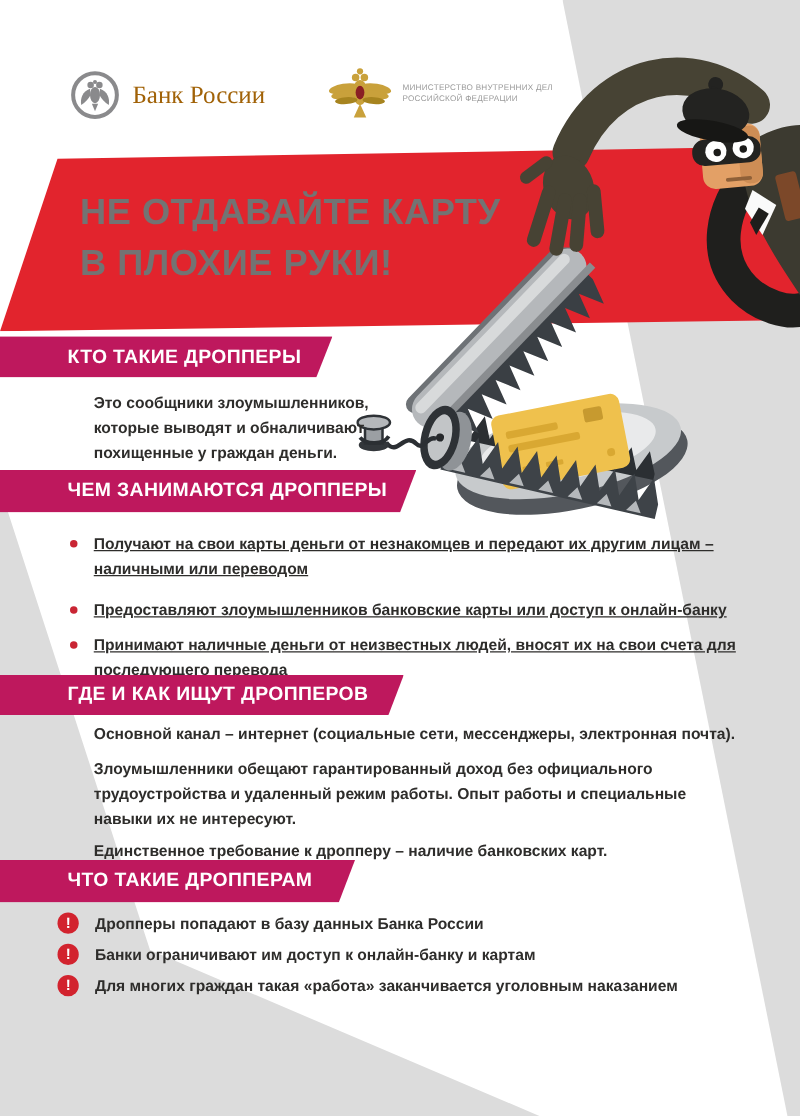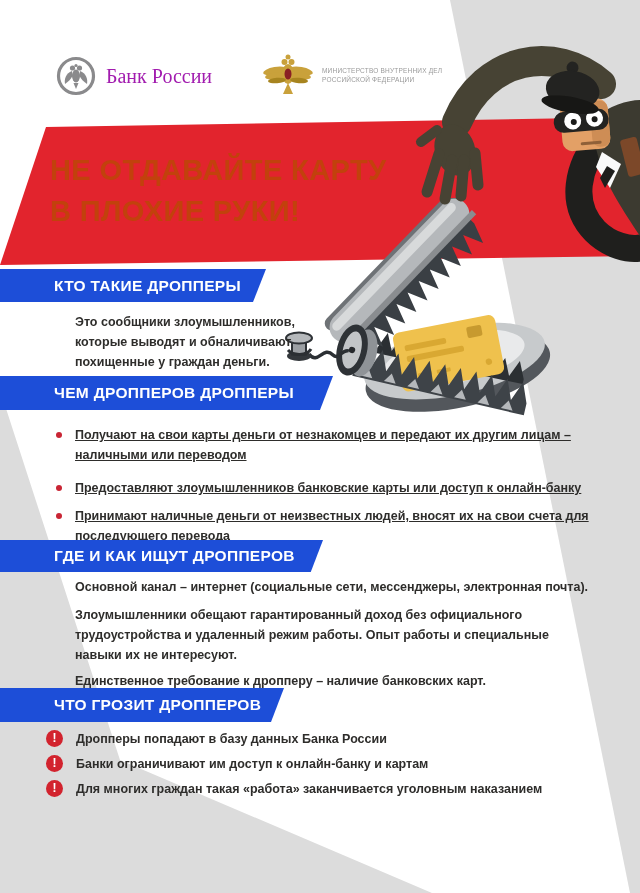--- a/index.html
+++ b/index.html
@@ -3,38 +3,38 @@
 <meta charset="utf-8">
 <style>
   html,body{margin:0;padding:0;background:#fff;}
   .poster{position:relative;width:640px;height:893px;overflow:hidden;background:#ffffff;
           font-family:"Liberation Sans","DejaVu Sans",sans-serif;}
   .bg{position:absolute;inset:0;background:#DCDCDC;}
   .bg-right{clip-path:polygon(450px 0px,640px 0px,640px 893px,630px 893px);}
   .bg-left{clip-path:polygon(0px 390px,120px 760px,432px 893px,0px 893px);}
   .red-banner{position:absolute;inset:0;background:#E2242D;
           clip-path:polygon(46px 127px,640px 117px,640px 256px,0px 265px);}
-  .banner-text{position:absolute;left:50px;top:150px;color:#c2410c;font-weight:800;
+  .banner-text{position:absolute;left:64px;top:150px;color:#737373;font-weight:800;
           font-size:29px;line-height:41px;letter-spacing:.4px;white-space:nowrap;}
-  .h-band{position:absolute;left:0;background:#1d4ed8;color:#ffffff;font-weight:800;
+  .h-band{position:absolute;left:0;background:#be185d;color:#ffffff;font-weight:800;
           font-size:15.5px;letter-spacing:.3px;display:flex;align-items:center;
           padding-left:54px;box-sizing:border-box;white-space:nowrap;}
   .h1{top:269px;width:266px;height:33px;clip-path:polygon(0 0,266px 0,253px 33px,0 33px);}
   .h2{top:376px;width:333px;height:34px;clip-path:polygon(0 0,333px 0,320px 34px,0 34px);}
   .h3{top:540px;width:323px;height:32px;clip-path:polygon(0 0,323px 0,310px 34px,0 34px);}
   .h4{top:688px;width:284px;height:34px;clip-path:polygon(0 0,284px 0,271px 34px,0 34px);}
   .body-text{position:absolute;color:#2E2D2B;font-weight:700;font-size:12.5px;line-height:20px;}
   .bullet{position:absolute;left:56px;padding-left:19px;box-sizing:content-box;text-decoration:underline;}
   .bullet .dot{position:absolute;left:0;top:7px;width:6px;height:6px;border-radius:50%;background:#C92534;}
   .warning{position:absolute;left:46px;padding-left:30px;line-height:18px;}
   .warning .wicon{position:absolute;left:0;top:0;width:17px;height:17px;border-radius:50%;
           background:#D2232E;color:#fff;font-weight:800;font-size:12px;line-height:17px;
           text-align:center;}
   .brand{position:absolute;left:56px;top:56px;display:flex;align-items:center;gap:10px;}
-  .brand-label{font-family:"Liberation Serif","DejaVu Serif",serif;font-size:20px;color:#a21caf;}
+  .brand-label{font-family:"Liberation Serif","DejaVu Serif",serif;font-size:20px;color:#a16207;}
   .ministry{position:absolute;left:262px;top:50px;display:flex;align-items:center;gap:8px;}
   .ministry-text{font-size:6.5px;line-height:9px;color:#9A9A9A;letter-spacing:.2px;}
   svg{display:block;}
   .trap-svg{position:absolute;left:285px;top:198px;}
   .thief-svg{position:absolute;left:405px;top:26px;}
 </style>
 </head>
 <body>
 
 <div class="poster">
@@ -185,21 +185,21 @@
     <div>НЕ ОТДАВАЙТЕ КАРТУ</div>
     <div>В ПЛОХИЕ РУКИ!</div>
   </div>
 
   <div class="h-band h1">
     <span>КТО ТАКИЕ ДРОППЕРЫ</span>
   </div>
   <div class="body-text" style="left:75px;top:312px;width:236px;">Это сообщники злоумышленников, которые выводят и обналичивают похищенные у граждан деньги.</div>
 
   <div class="h-band h2">
-    <span>ЧЕМ ДРОППЕРОВ ДРОППЕРЫ</span>
+    <span>ЧЕМ ЗАНИМАЮТСЯ ДРОППЕРЫ</span>
   </div>
   <div class="bullet body-text" style="top:425px;width:545px;">
     <span class="dot"></span>
     <span>Получают на свои карты деньги от незнакомцев и передают их другим лицам – наличными или переводом</span>
   </div>
   <div class="bullet body-text" style="top:478px;width:545px;">
     <span class="dot"></span>
     <span>Предоставляют злоумышленников банковские карты или доступ к онлайн-банку</span>
   </div>
   <div class="bullet body-text" style="top:506px;width:525px;">
@@ -208,21 +208,21 @@
   </div>
 
   <div class="h-band h3">
     <span>ГДЕ И КАК ИЩУТ ДРОППЕРОВ</span>
   </div>
   <div class="body-text" style="left:75px;top:605px;width:500px;">Злоумышленники обещают гарантированный доход без официального трудоустройства и удаленный режим работы. Опыт работы и специальные навыки их не интересуют.</div>
   <div class="body-text" style="left:75px;top:577px;width:560px;">Основной канал – интернет (социальные сети, мессенджеры, электронная почта).</div>
   <div class="body-text" style="left:75px;top:671px;width:560px;">Единственное требование к дропперу – наличие банковских карт.</div>
 
   <div class="h-band h4">
-    <span>ЧТО ГРОЗИТ ДРОППЕРОВ</span>
+    <span>ЧТО ТАКИЕ ДРОППЕРАМ</span>
   </div>
   <div class="warning body-text" style="top:730px;width:560px;">
     <span class="wicon">!</span>
     <span>Дропперы попадают в базу данных Банка России</span>
   </div>
   <div class="warning body-text" style="top:755px;width:560px;">
     <span class="wicon">!</span>
     <span>Банки ограничивают им доступ к онлайн-банку и картам</span>
   </div>
   <div class="warning body-text" style="top:780px;width:560px;">

